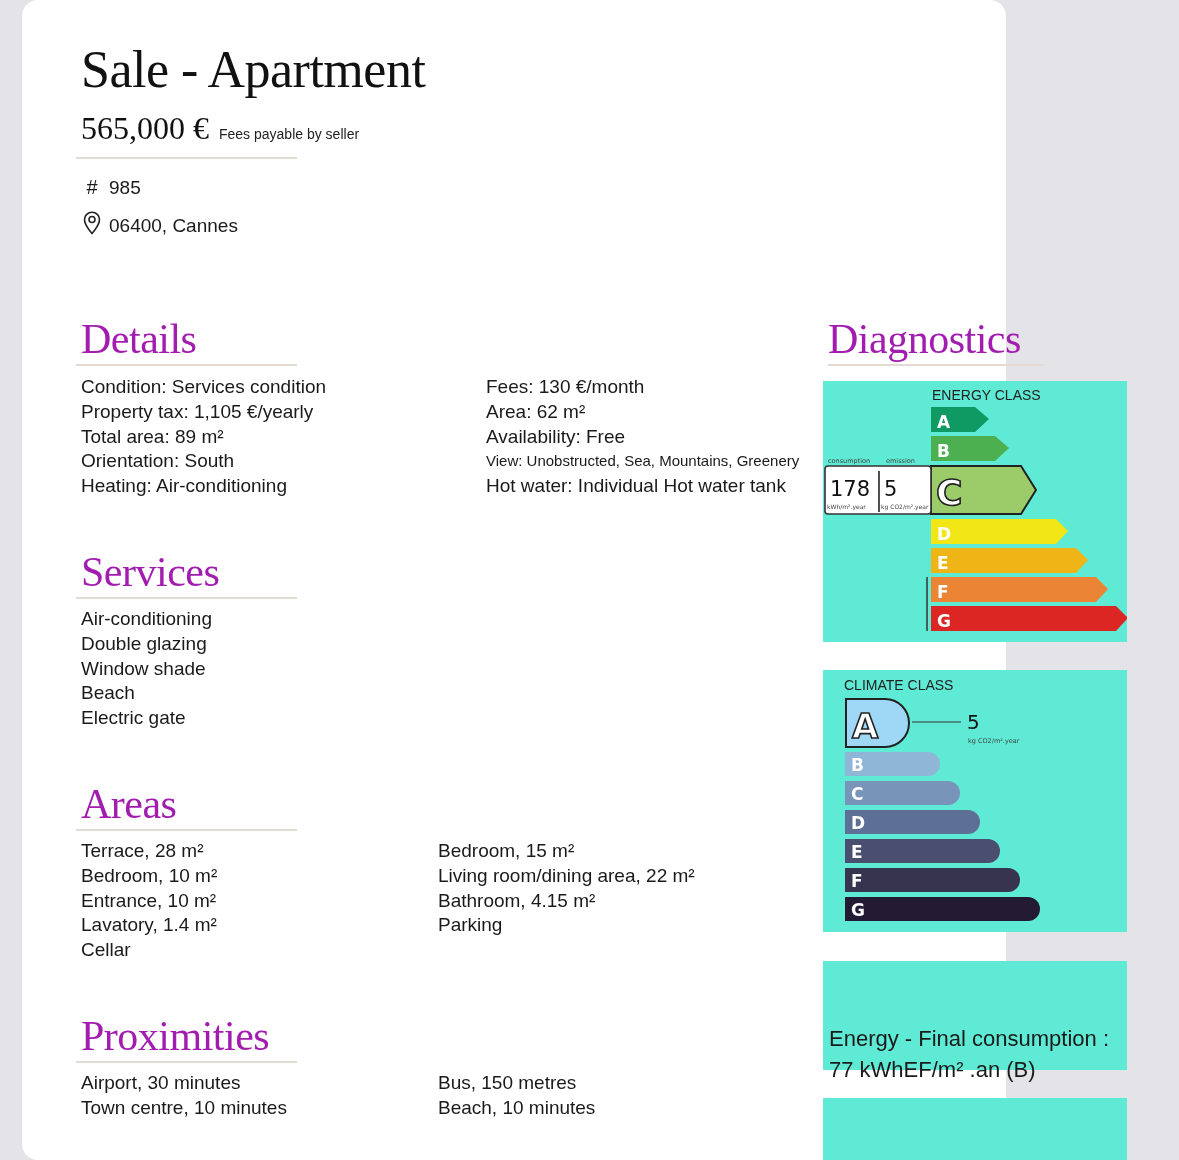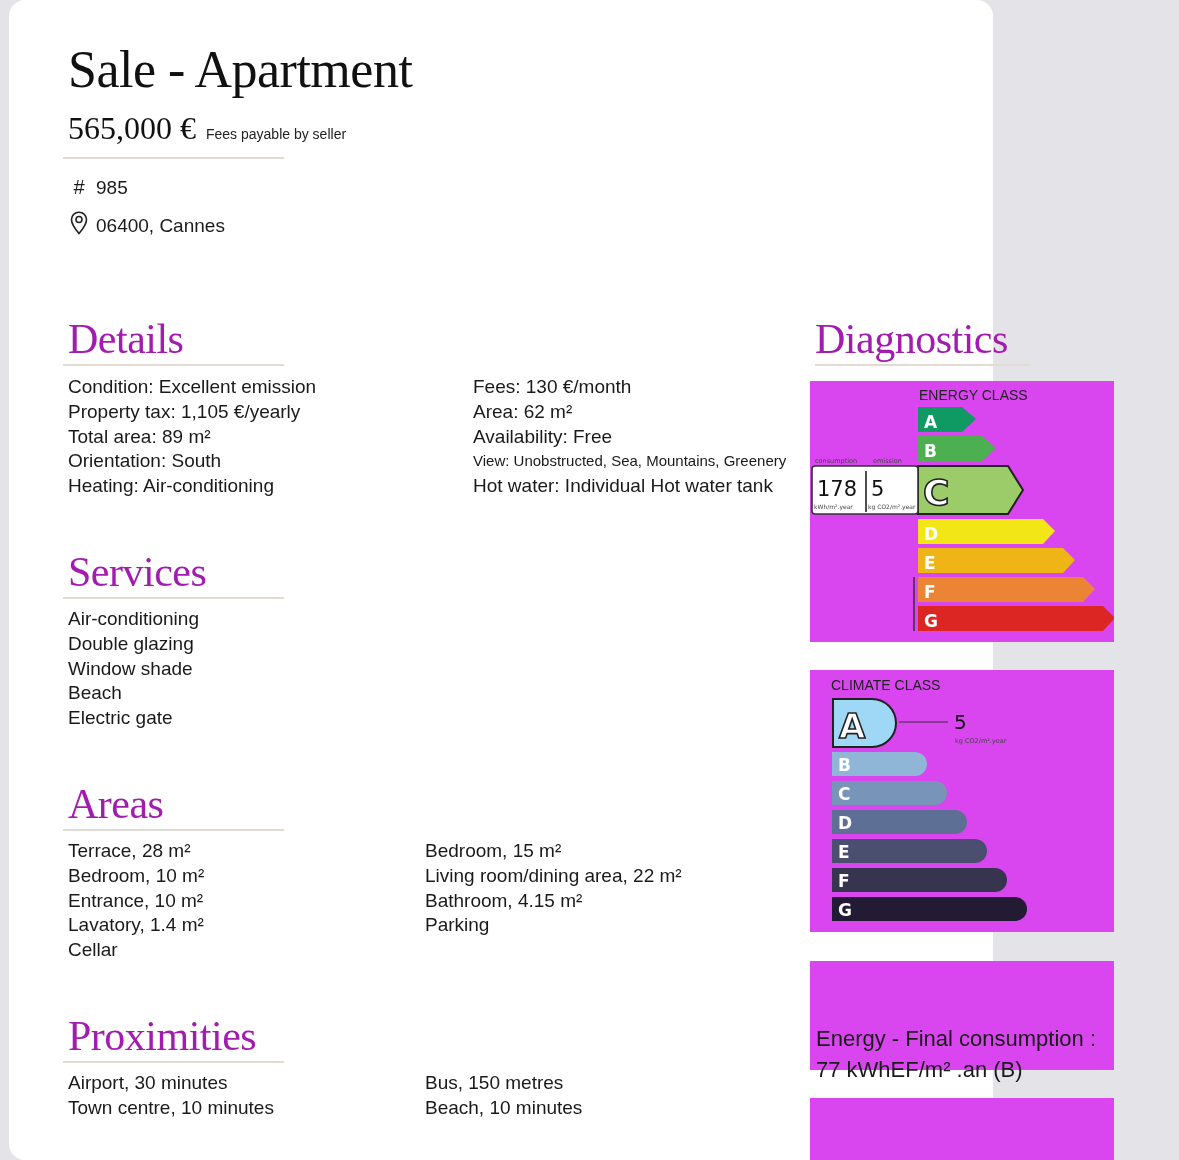--- a/index.html
+++ b/index.html
@@ -2,37 +2,37 @@
 <html><head>
 <meta charset="utf-8">
 <style>
   html, body { margin:0; padding:0; }
   body {
     width:1179px; height:1160px; overflow:hidden; position:relative;
     background:#e4e3e8;
     font-family:"Liberation Sans", sans-serif; color:#1a1a1a;
   }
   .page {
-    position:absolute; left:9px; top:0; width:984px; height:1160px;
+    position:absolute; left:22px; top:0; width:984px; height:1160px;
     background:#ffffff;
     border-radius:16px;
   }
   .serif { font-family:"Liberation Serif", "DejaVu Serif", serif; }
   .title { position:absolute; left:59px; top:40px; font-size:52px; letter-spacing:-0.5px; color:#111; }
   .price-row { position:absolute; left:59px; top:110px; display:flex; align-items:baseline; }
   .price { font-size:32px; color:#111;font-family:Liberation Serif, serif; }
   .price-note { font-size:14px; margin-left:10px; color:#222; }
   .rule { position:absolute; height:2px; background:#e2dbd3; }
   .ref { position:absolute; left:59px; top:176px; font-size:19px; display:flex; align-items:center; }
   .loc { position:absolute; left:59px; top:211px; font-size:19px; display:flex; align-items:center; }
   .ico { display:inline-block; width:22px; margin-right:6px; text-align:center; font-size:20px; }
   .h2 { position:absolute; font-size:42px; color:#a21caf; letter-spacing:-0.5px; }
   .col { position:absolute; font-size:19px; line-height:24.8px; color:#1a1a1a; white-space:nowrap; }
   .col .small { font-size:15px; }
-  .panel { position:absolute; background:#d946ef; }
+  .panel { position:absolute; background:#5eead4; }
   .energy-title { position:absolute; left:109px; top:6px; font-size:14px; color:#222; }
   .climate-title { position:absolute; left:21px; top:7px; font-size:14px; color:#222; }
   .final-text { position:absolute; left:6px; top:22px; font-size:22px; line-height:31px; color:#1a1a1a;margin-top:40px; }
   svg text { font-family:"DejaVu Sans", sans-serif; }
 </style>
 </head>
 <body>
 
 <div class="page">
 
@@ -53,21 +53,21 @@
         <path d="M9 1.2C4.8 1.2 1.5 4.4 1.5 8.5c0 5.3 7.5 14 7.5 14s7.5-8.7 7.5-14C16.5 4.4 13.2 1.2 9 1.2z" fill="none" stroke="#222" stroke-width="1.6"></path>
         <circle cx="9" cy="8.5" r="3" fill="none" stroke="#222" stroke-width="1.6"></circle>
       </svg>
     </span>
     <span>06400, Cannes</span>
   </div>
 
   <div class="h2 serif" style="left:59px; top:315px;">Details</div>
   <div class="rule" style="left:54px; top:364px; width:221px;"></div>
   <div class="col" style="left:59px; top:375px;">
-    <div>Condition: Excellent emission</div>
+    <div>Condition: Services condition</div>
     <div>Property tax: 1,105 €/yearly</div>
     <div>Total area: 89 m²</div>
     <div>Orientation: South</div>
     <div>Heating: Air-conditioning</div>
   </div>
   <div class="col" style="left:416px; top:375px;margin-left:48px;">
     <div>Fees: 130 €/month</div>
     <div>Area: 62 m²</div>
     <div>Availability: Free</div>
     <div class="small">View: Unobstructed, Sea, Mountains, Greenery</div>

